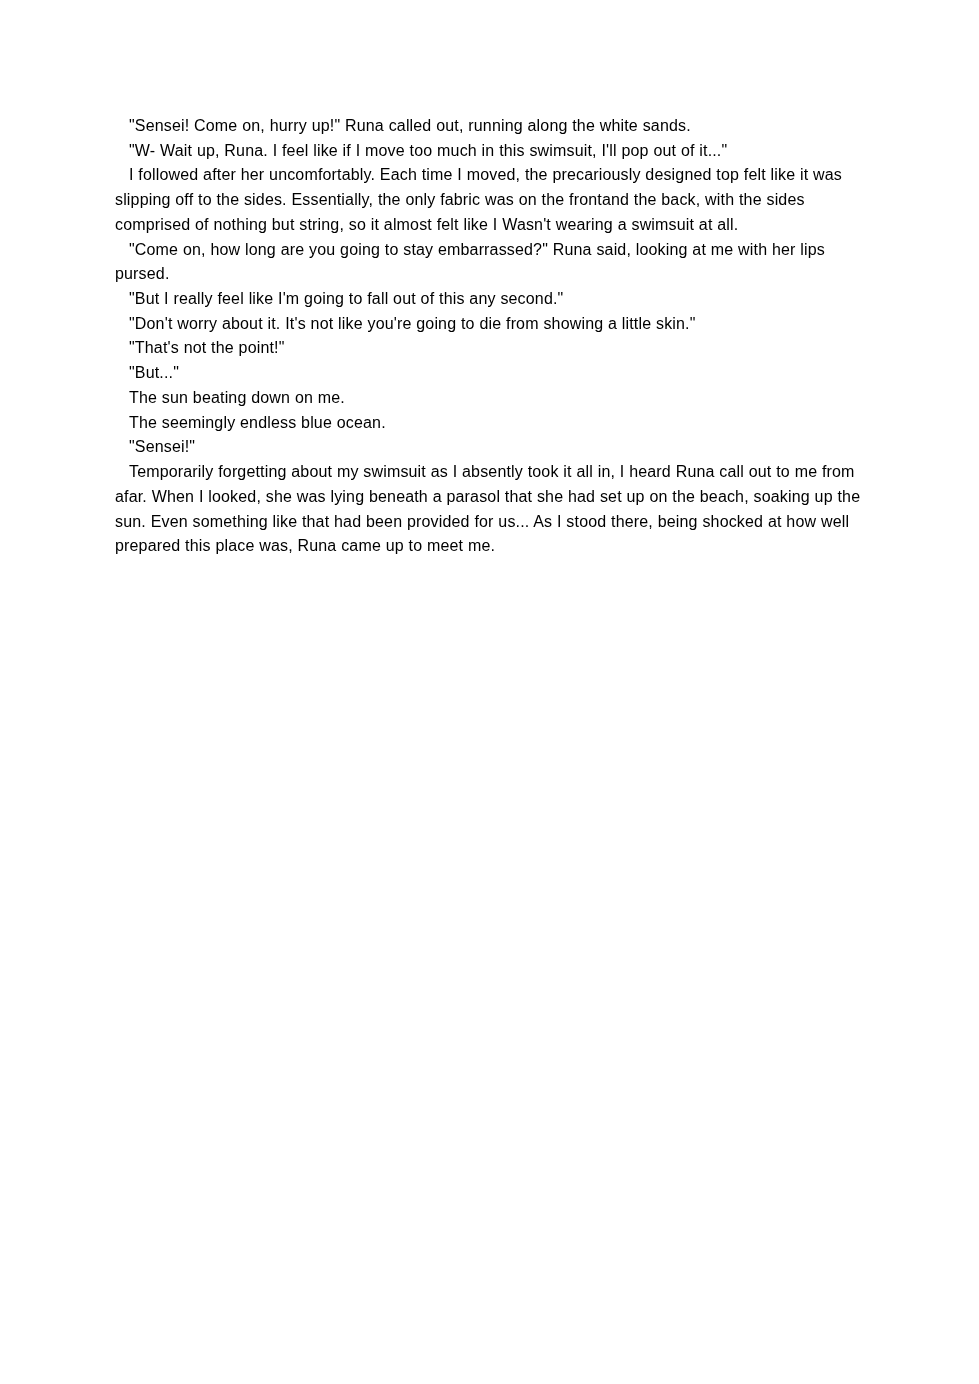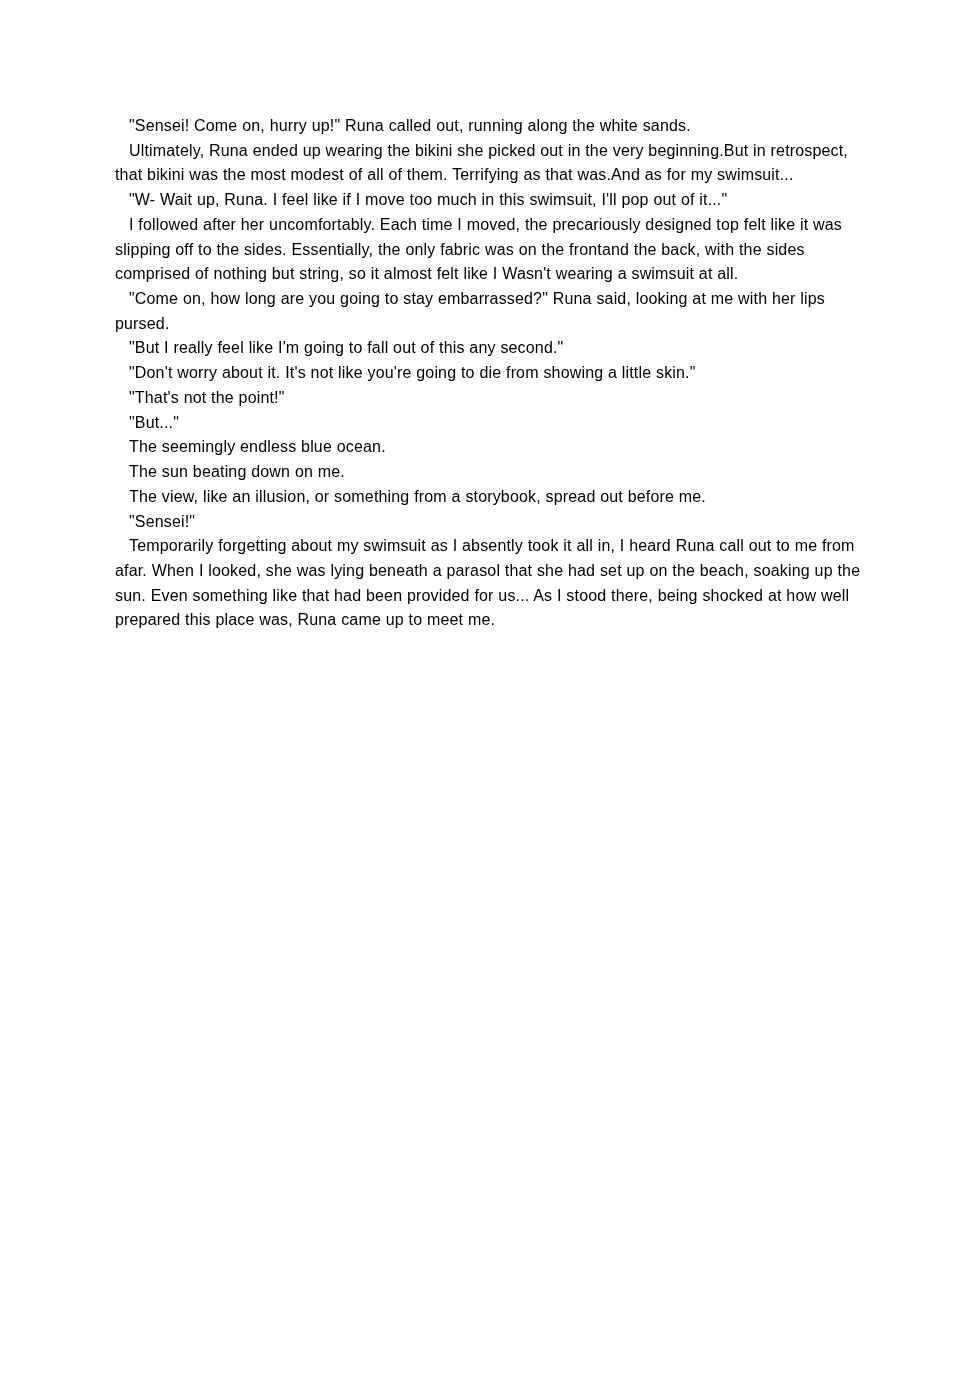--- a/index.html
+++ b/index.html
@@ -42,27 +42,25 @@
     word-spacing: 0.01em;
     white-space: normal;
   }
 </style>
 </head>
 <body>
 
 <div id="page">
   <div id="text-column">
     <p class="para">"Sensei! Come on, hurry up!" Runa called out, running along the white sands.</p>
-    <p class="para">Ultimately, Runa ended up wearing the bikini she picked out in the very beginning.But in retrospect, that bikini was the most modest of all of them. Terrifying as that was.And as for my swimsuit...</p>
     <p class="para">"W- Wait up, Runa. I feel like if I move too much in this swimsuit, I'll pop out of it..."</p>
     <p class="para">I followed after her uncomfortably. Each time I moved, the precariously designed top felt like it was slipping off to the sides. Essentially, the only fabric was on the frontand the back, with the sides comprised of nothing but string, so it almost felt like I Wasn't wearing a swimsuit at all.</p>
     <p class="para">"Come on, how long are you going to stay embarrassed?" Runa said, looking at me with her lips pursed.</p>
     <p class="para">"But I really feel like I'm going to fall out of this any second."</p>
     <p class="para">"Don't worry about it. It's not like you're going to die from showing a little skin."</p>
     <p class="para">"That's not the point!"</p>
     <p class="para">"But..."</p>
+    <p class="para">The sun beating down on me.</p>
     <p class="para">The seemingly endless blue ocean.</p>
-    <p class="para">The sun beating down on me.</p>
-    <p class="para">The view, like an illusion, or something from a storybook, spread out before me.</p>
     <p class="para">"Sensei!"</p>
     <p class="para">Temporarily forgetting about my swimsuit as I absently took it all in, I heard Runa call out to me from afar. When I looked, she was lying beneath a parasol that she had set up on the beach, soaking up the sun. Even something like that had been provided for us... As I stood there, being shocked at how well prepared this place was, Runa came up to meet me.</p>
   </div>
 </div>
 
 </body></html>

